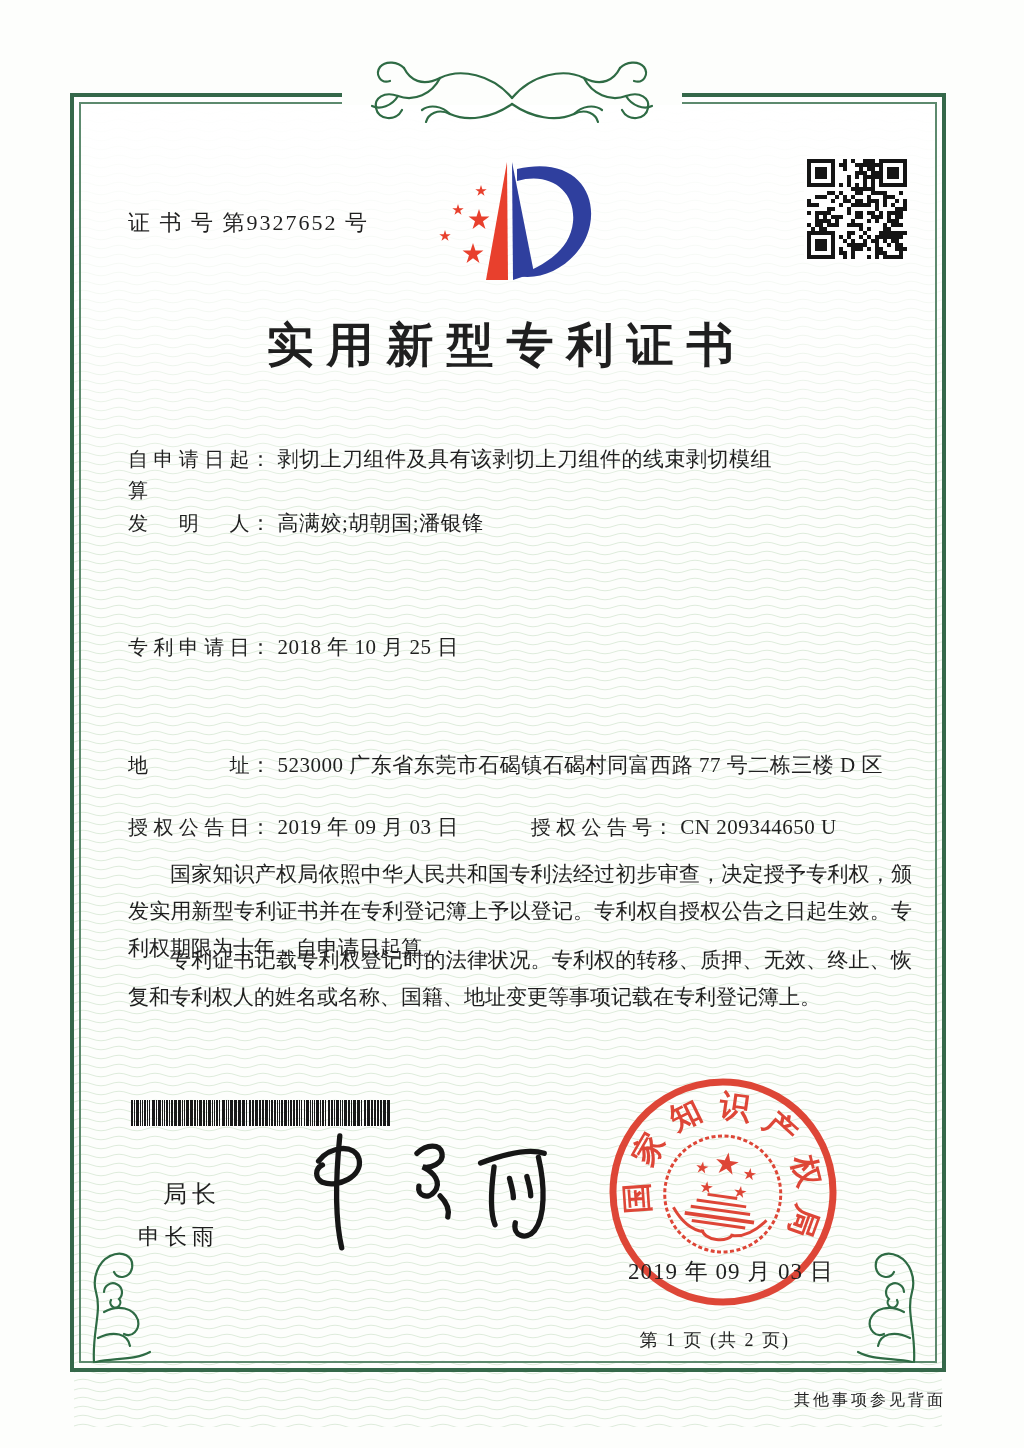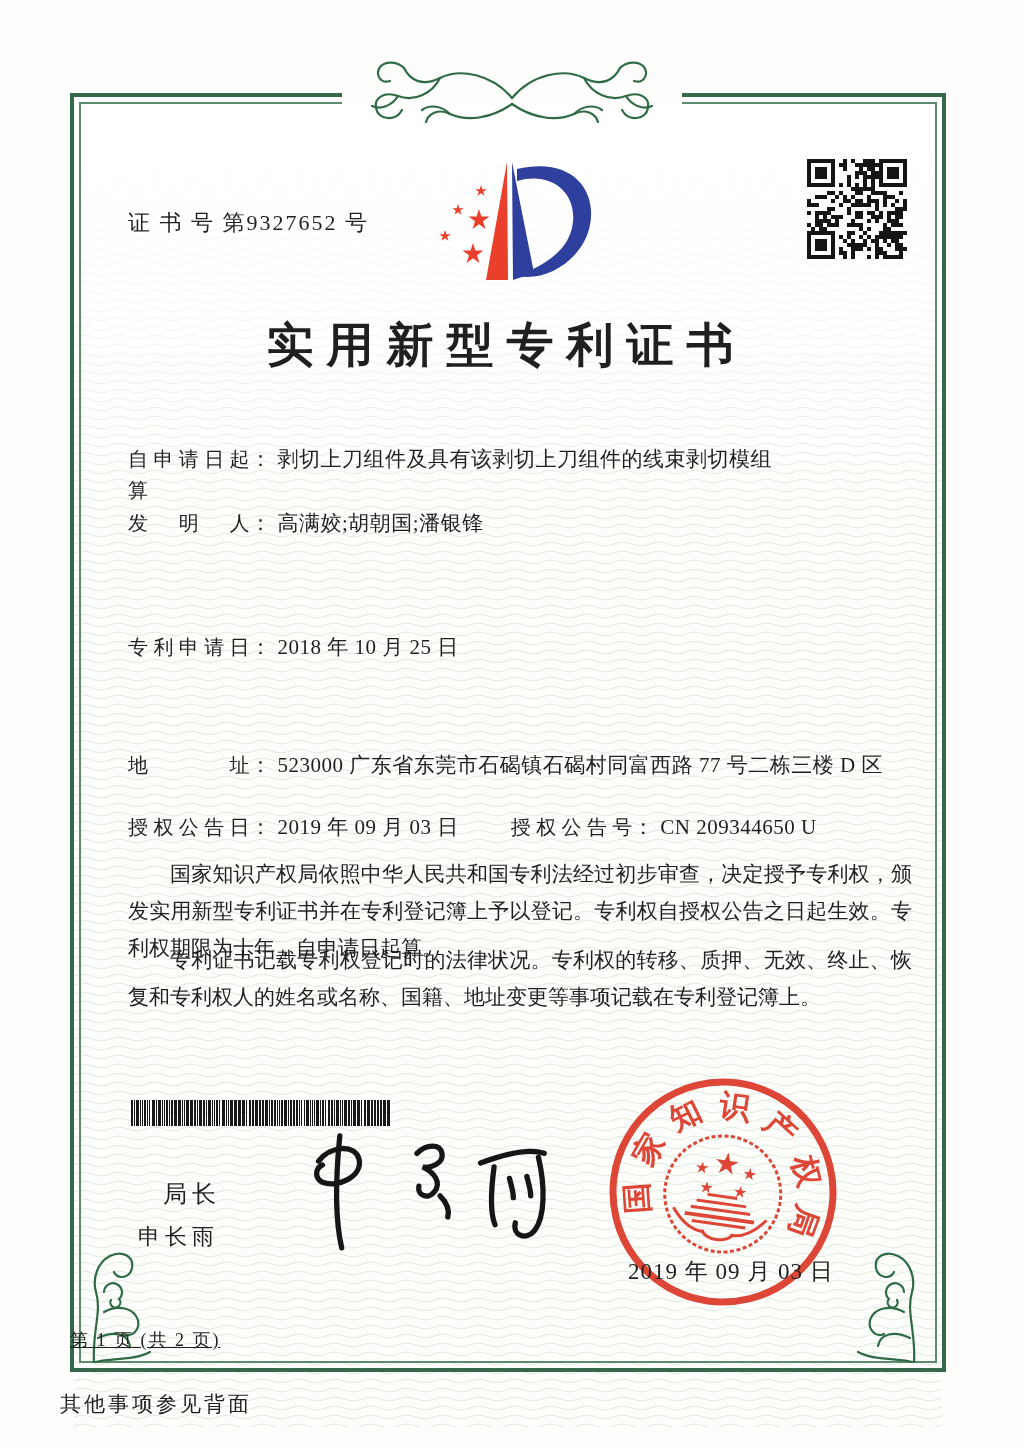--- a/index.html
+++ b/index.html
@@ -13,33 +13,33 @@
   .border-inner{position:absolute;left:5px;top:5px;right:5px;bottom:5px;border:2px solid #5d8a6e;}
   .cert-no{position:absolute;left:128px;top:160px;font-size:22px;letter-spacing:2px;margin-top:48px;}
   .logo{position:absolute;left:424px;top:154px;}
   .qr{position:absolute;left:804px;top:156px;background:#fff;padding:3px;}
   .title{position:absolute;left:70px;top:314px;width:860px;margin:0;text-align:center;
         font-size:47px;font-weight:700;letter-spacing:13px;text-indent:13px;}
   .field{position:absolute;left:128px;font-size:21px;line-height:31px;letter-spacing:.5px;}
   .flabel{display:inline-block;width:122px;font-size:20px;text-align:justify;text-align-last:justify;vertical-align:top;}
   .colon{vertical-align:top;}
   .fvalue{display:inline-block;margin-left:6px;max-width:658px;vertical-align:top;}
-  .gpair2{display:inline-block;margin-left:52px;}
+  .gpair2{display:inline-block;margin-left:72px;}
   .para{position:absolute;left:128px;width:784px;font-size:21px;line-height:37px;
         text-align:justify;text-indent:42px;margin:0;}
   .barcode{position:absolute;left:130px;top:1100px;}
   .issuer-title{position:absolute;left:138px;top:1178px;font-family:Liberation Sans, sans-serif;
         font-size:24px;letter-spacing:5px;font-weight:500;margin-left:25px;}
   .issuer-name{position:absolute;left:138px;top:1222px;font-family:"Liberation Sans","DejaVu Sans",sans-serif;
         font-size:22px;letter-spacing:5px;font-weight:500;}
   .signature{position:absolute;left:280px;top:1124px;}
   .seal{position:absolute;left:596px;top:1064px;}
   .seal-date{position:absolute;left:628px;top:1256px;font-size:23px;letter-spacing:1px;}
-  .page-num{position:absolute;left:70px;top:1328px;width:720px;text-align:left;font-size:18px;letter-spacing:2px;text-decoration:underline;}
-  .back-note{position:absolute;left:60px;top:1390px;width:876px;text-align:left;font-size:21px;letter-spacing:3px;}
+  .page-num{position:absolute;left:70px;top:1328px;width:720px;text-align:right;font-size:18px;letter-spacing:2px;}
+  .back-note{position:absolute;left:70px;top:1390px;width:876px;text-align:right;font-size:16px;letter-spacing:3px;}
   .orn-top{position:absolute;left:342px;top:58px;}
   .corner-l{position:absolute;left:84px;top:1240px;}
   .corner-r{position:absolute;left:824px;top:1240px;}
 </style>
 </head>
 <body>
 
 <svg width="0" height="0" style="position:absolute">
   <defs>
     <path id="star" d="M0,-1 L0.2247,-0.3091 L0.951,-0.309 L0.3633,0.118 L0.588,0.809 L0,0.382 L-0.588,0.809 L-0.3633,0.118 L-0.951,-0.309 L-0.2247,-0.3091 Z"></path>

